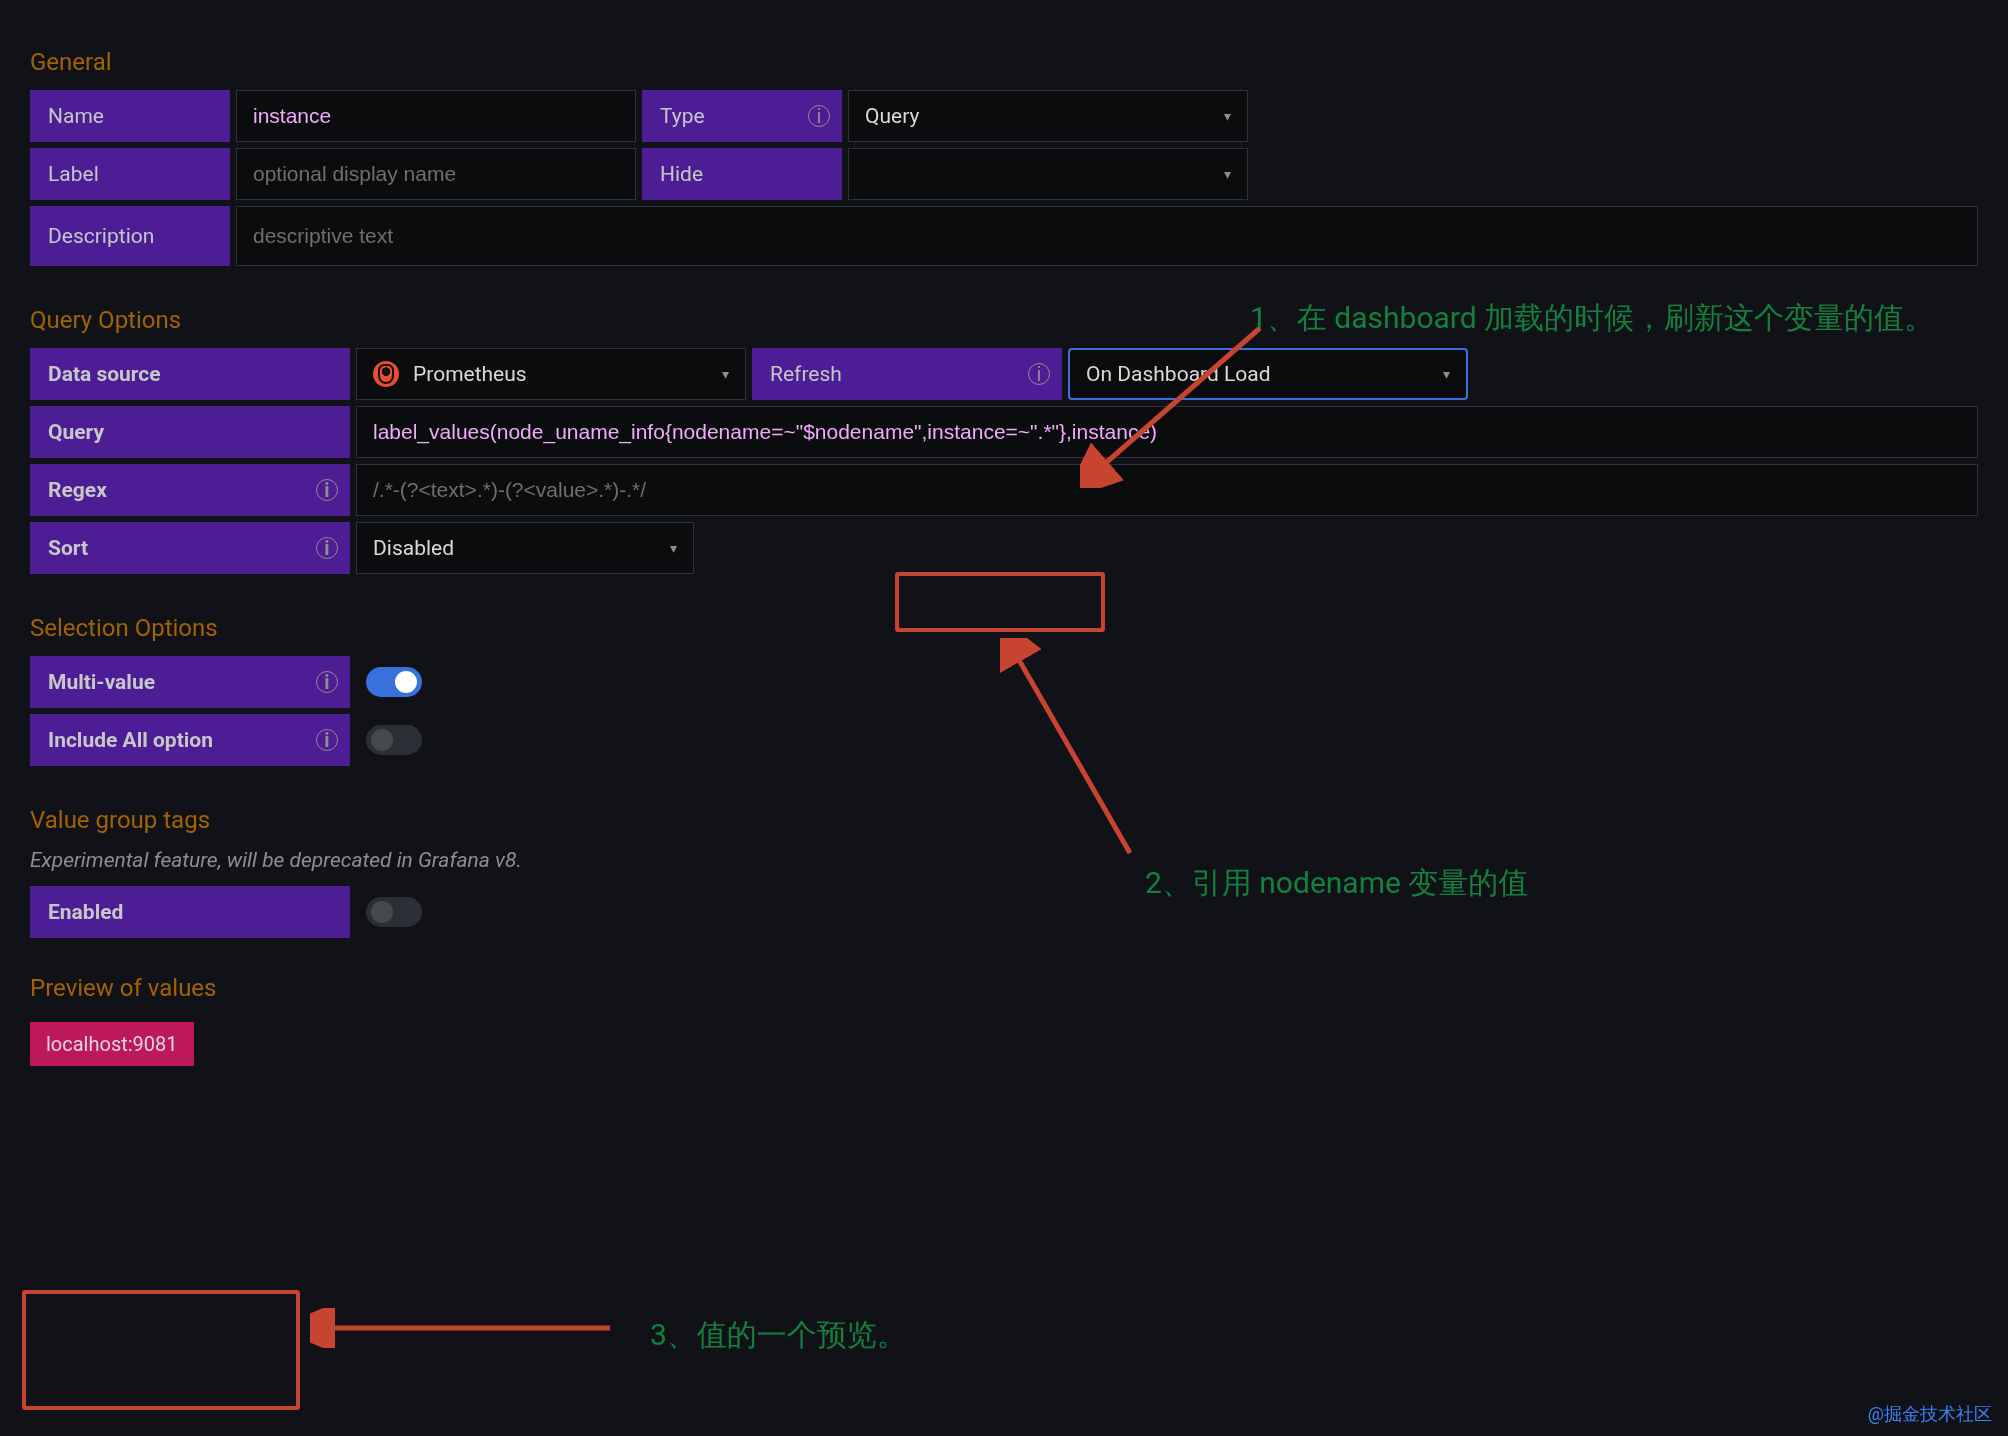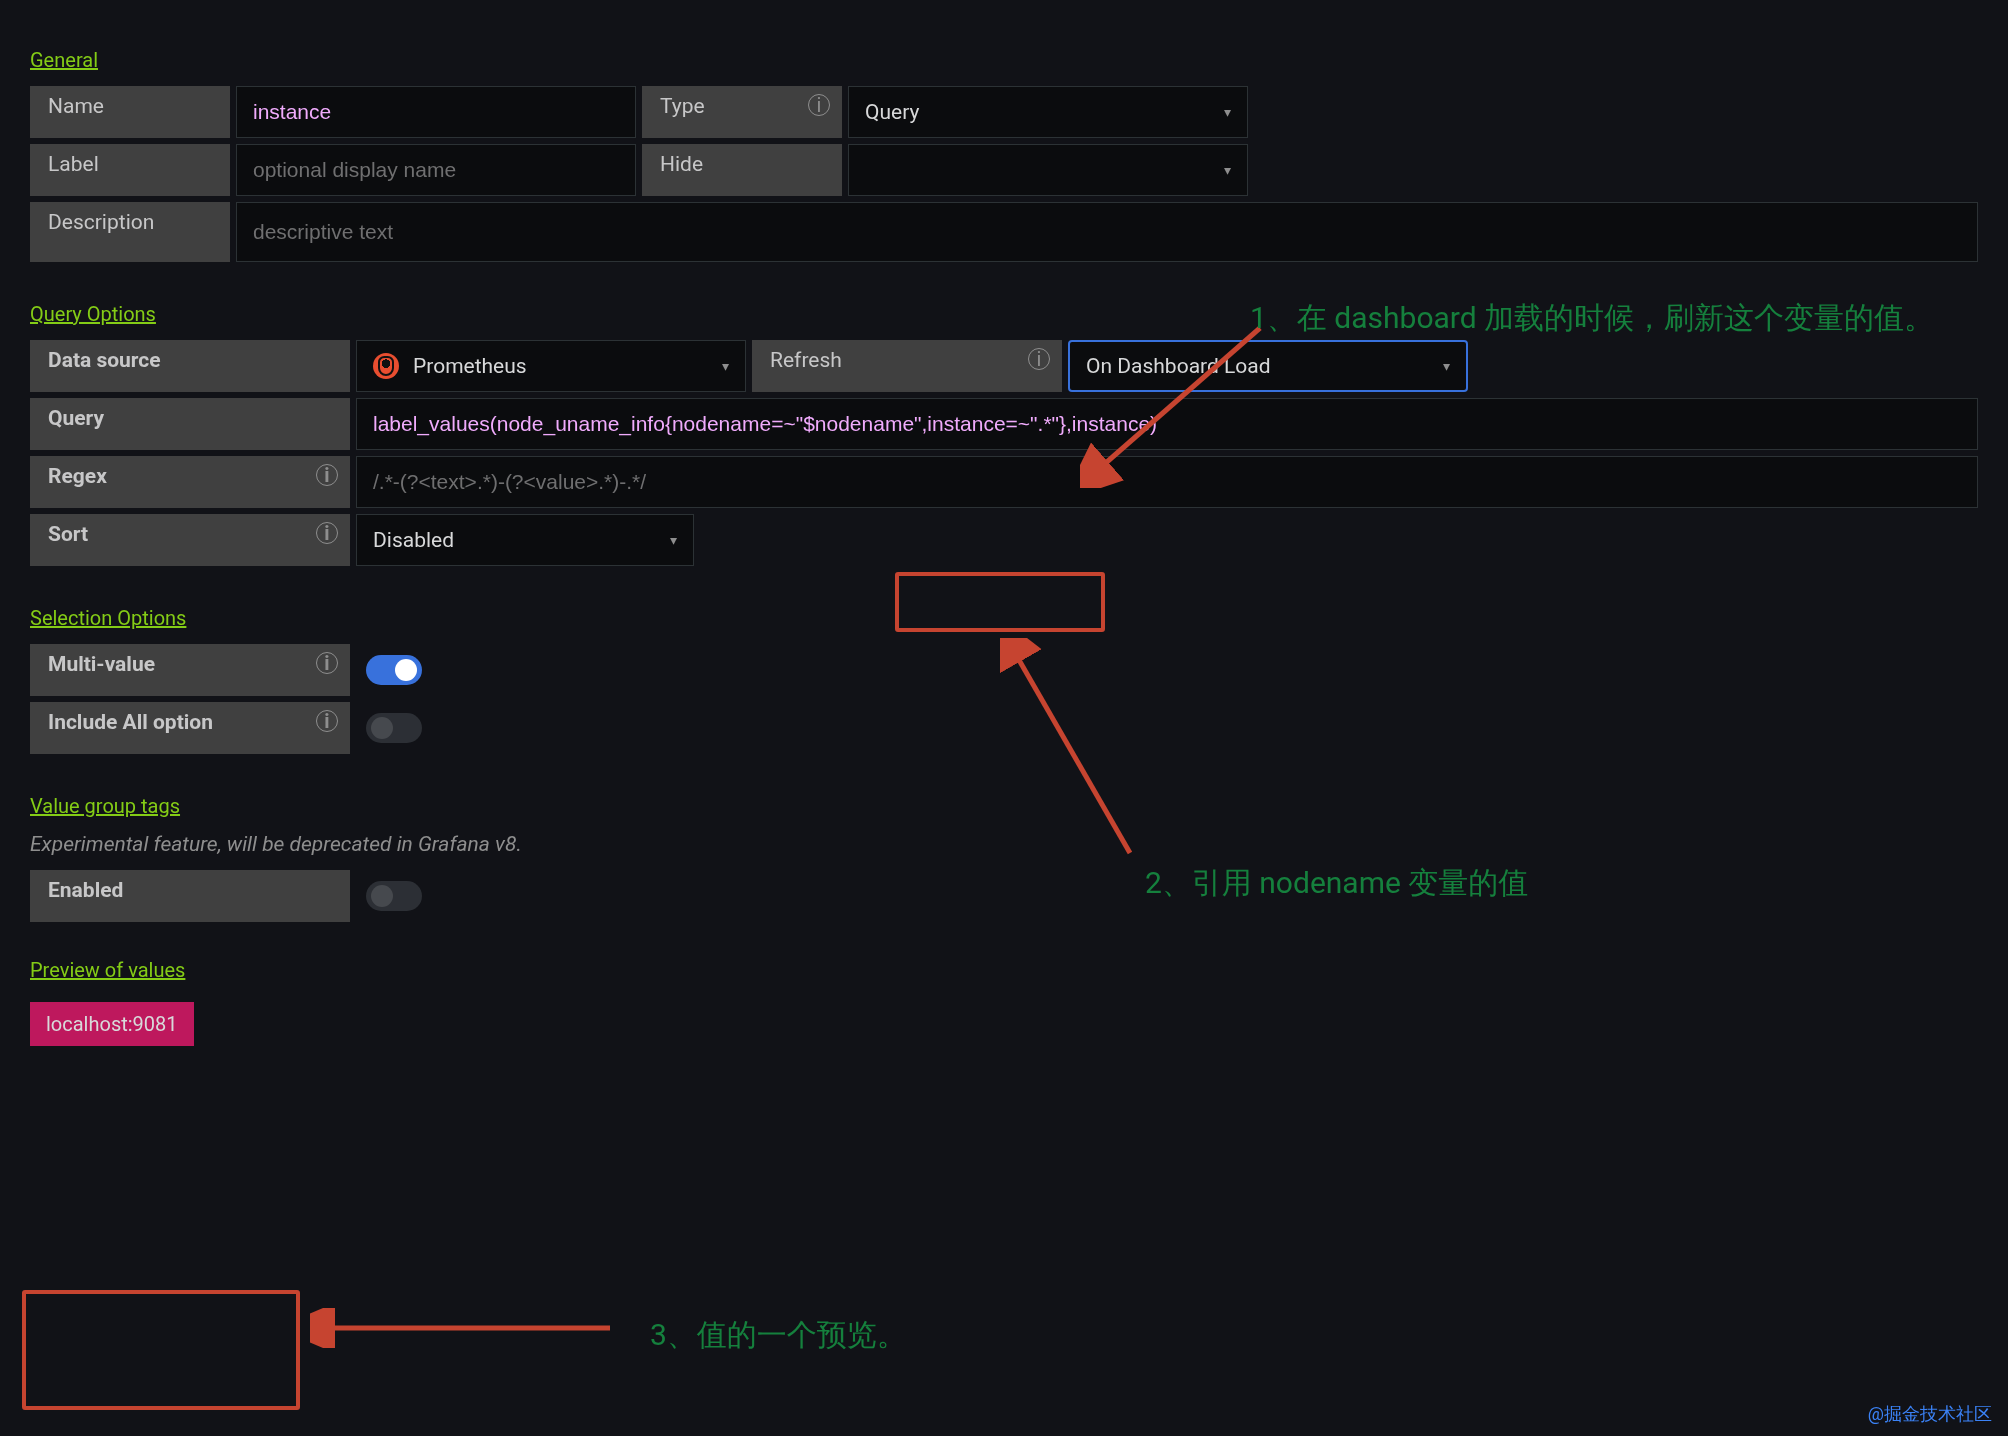--- a/index.html
+++ b/index.html
@@ -8,38 +8,38 @@
   color: #d8d9da;
   font-family: -apple-system, BlinkMacSystemFont, "Segoe UI", Roboto, Helvetica, Arial, sans-serif;
   font-size: 21px;
   width: 2008px;
   height: 1436px;
   position: relative;
   overflow: hidden;
 }
 .container { padding: 30px 30px 0 30px; }
 .section-heading {
-  font-size: 20px;
+  font-size: 24px;
   font-weight: 400;
-  color: #84cc16;
+  color: #a16207;
   margin-bottom: 14px;
   margin-top: 18px;
-  text-decoration: underline;
 }
 .row {
   display: flex;
   gap: 6px;
   margin-bottom: 6px;
 }
 .label-cell {
-  background: #404040;
+  background: #4c1d95;
   width: 200px;
   min-width: 200px;
   display: flex;
-  padding: 8px 18px;
+  align-items: center;
+  padding: 0 18px;
   height: 52px;
   color: #c7c7c8;
   font-size: 21px;
   position: relative;
 }
 .label-cell-wide { width: 320px; min-width: 320px; font-weight: bold; }
 .info-icon {
   position: absolute;
   right: 12px;
   color: #8e8e8e;

